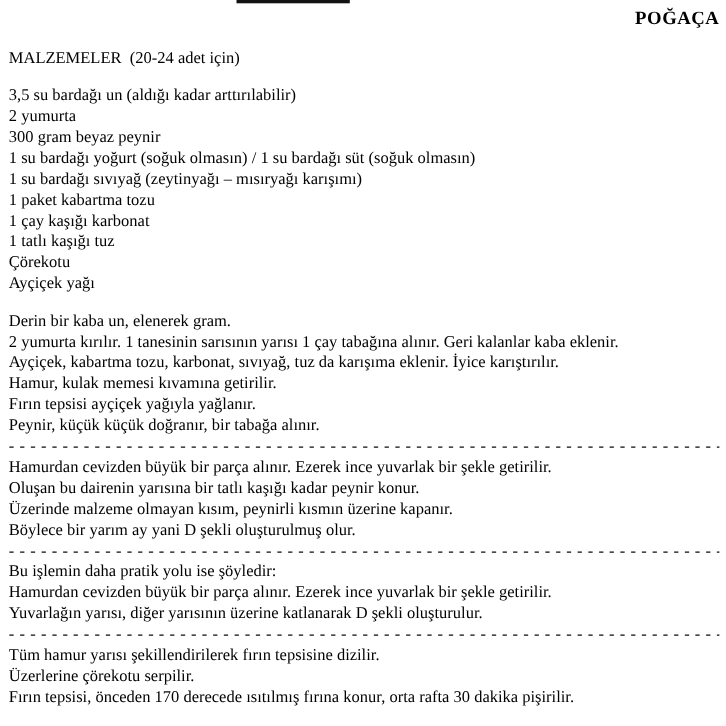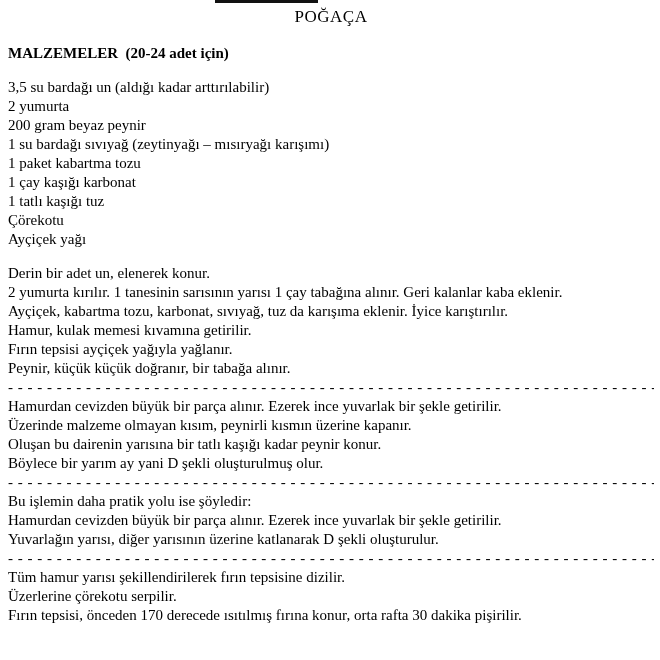--- a/index.html
+++ b/index.html
@@ -26,29 +26,29 @@
     position: absolute;
     left: 215px;
     top: 0;
     width: 103px;
     height: 3px;
     background: #121212;
   }
   .title {
     margin: 0;
     font-size: 17px;
-    font-weight: normal;
-    text-align: center;
+    font-weight: bold;
+    text-align: right;
     line-height: 22px;
     letter-spacing: 0.5px;
   }
   .blank { height: 16px; }
   .blank-sm { height: 15px; }
   .header-line {
-    font-weight: bold;
+    font-weight: normal;
     line-height: 19px;
     white-space: pre-wrap;
   }
   .line {
     line-height: 19px;
     white-space: pre-wrap;
   }
   .sep {
     line-height: 19px;
     white-space: nowrap;
@@ -62,40 +62,41 @@
 <div class="clip-fragment"></div>
 
 <div class="doc">
   <h1 class="title">POĞAÇA</h1>
   <div class="blank"></div>
   <div class="header-line">MALZEMELER  (20-24 adet için)</div>
   <div class="blank-sm"></div>
   <div id="ingredients">
       <div class="line">3,5 su bardağı un (aldığı kadar arttırılabilir)</div>
       <div class="line">2 yumurta</div>
-      <div class="line">200 gram beyaz peynir</div>
+      <div class="line">300 gram beyaz peynir</div>
+      <div class="line">1 su bardağı yoğurt (soğuk olmasın) / 1 su bardağı süt (soğuk olmasın)</div>
       <div class="line">1 su bardağı sıvıyağ (zeytinyağı – mısıryağı karışımı)</div>
       <div class="line">1 paket kabartma tozu</div>
       <div class="line">1 çay kaşığı karbonat</div>
       <div class="line">1 tatlı kaşığı tuz</div>
       <div class="line">Çörekotu</div>
       <div class="line">Ayçiçek yağı</div>
     </div>
   <div class="blank-sm"></div>
   <div id="steps">
-      <div class="line">Derin bir adet un, elenerek konur.</div>
+      <div class="line">Derin bir kaba un, elenerek gram.</div>
       <div class="line">2 yumurta kırılır. 1 tanesinin sarısının yarısı 1 çay tabağına alınır. Geri kalanlar kaba eklenir.</div>
       <div class="line">Ayçiçek, kabartma tozu, karbonat, sıvıyağ, tuz da karışıma eklenir. İyice karıştırılır.</div>
       <div class="line">Hamur, kulak memesi kıvamına getirilir.</div>
       <div class="line">Fırın tepsisi ayçiçek yağıyla yağlanır.</div>
       <div class="line">Peynir, küçük küçük doğranır, bir tabağa alınır.</div>
       <div class="sep">- - - - - - - - - - - - - - - - - - - - - - - - - - - - - - - - - - - - - - - - - - - - - - - - - - - - - - - - - - - - - - - - - - - - - - - - - - - -</div>
       <div class="line">Hamurdan cevizden büyük bir parça alınır. Ezerek ince yuvarlak bir şekle getirilir.</div>
+      <div class="line">Oluşan bu dairenin yarısına bir tatlı kaşığı kadar peynir konur.</div>
       <div class="line">Üzerinde malzeme olmayan kısım, peynirli kısmın üzerine kapanır.</div>
-      <div class="line">Oluşan bu dairenin yarısına bir tatlı kaşığı kadar peynir konur.</div>
       <div class="line">Böylece bir yarım ay yani D şekli oluşturulmuş olur.</div>
       <div class="sep">- - - - - - - - - - - - - - - - - - - - - - - - - - - - - - - - - - - - - - - - - - - - - - - - - - - - - - - - - - - - - - - - - - - - - - - - - - - -</div>
       <div class="line">Bu işlemin daha pratik yolu ise şöyledir:</div>
       <div class="line">Hamurdan cevizden büyük bir parça alınır. Ezerek ince yuvarlak bir şekle getirilir.</div>
       <div class="line">Yuvarlağın yarısı, diğer yarısının üzerine katlanarak D şekli oluşturulur.</div>
       <div class="sep">- - - - - - - - - - - - - - - - - - - - - - - - - - - - - - - - - - - - - - - - - - - - - - - - - - - - - - - - - - - - - - - - - - - - - - - - - - - -</div>
       <div class="line">Tüm hamur yarısı şekillendirilerek fırın tepsisine dizilir.</div>
       <div class="line">Üzerlerine çörekotu serpilir.</div>
       <div class="line">Fırın tepsisi, önceden 170 derecede ısıtılmış fırına konur, orta rafta 30 dakika pişirilir.</div>
     </div>

